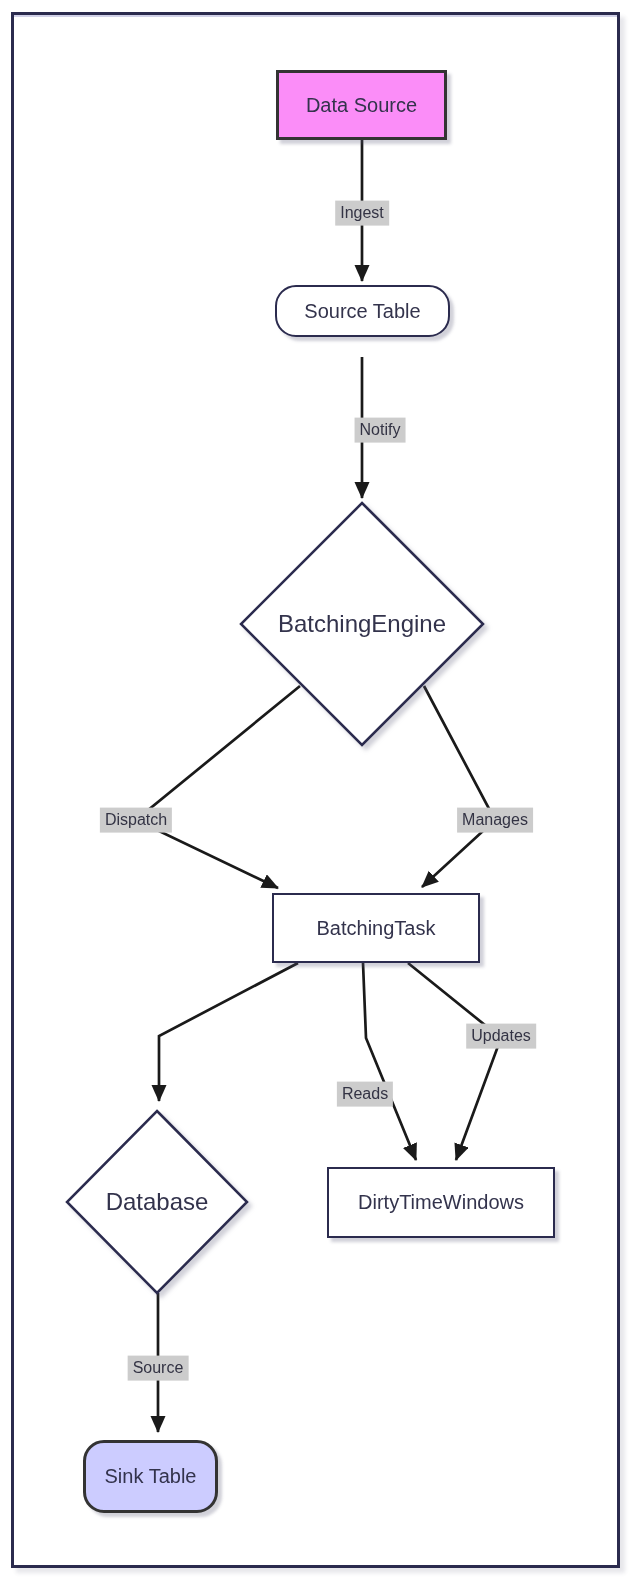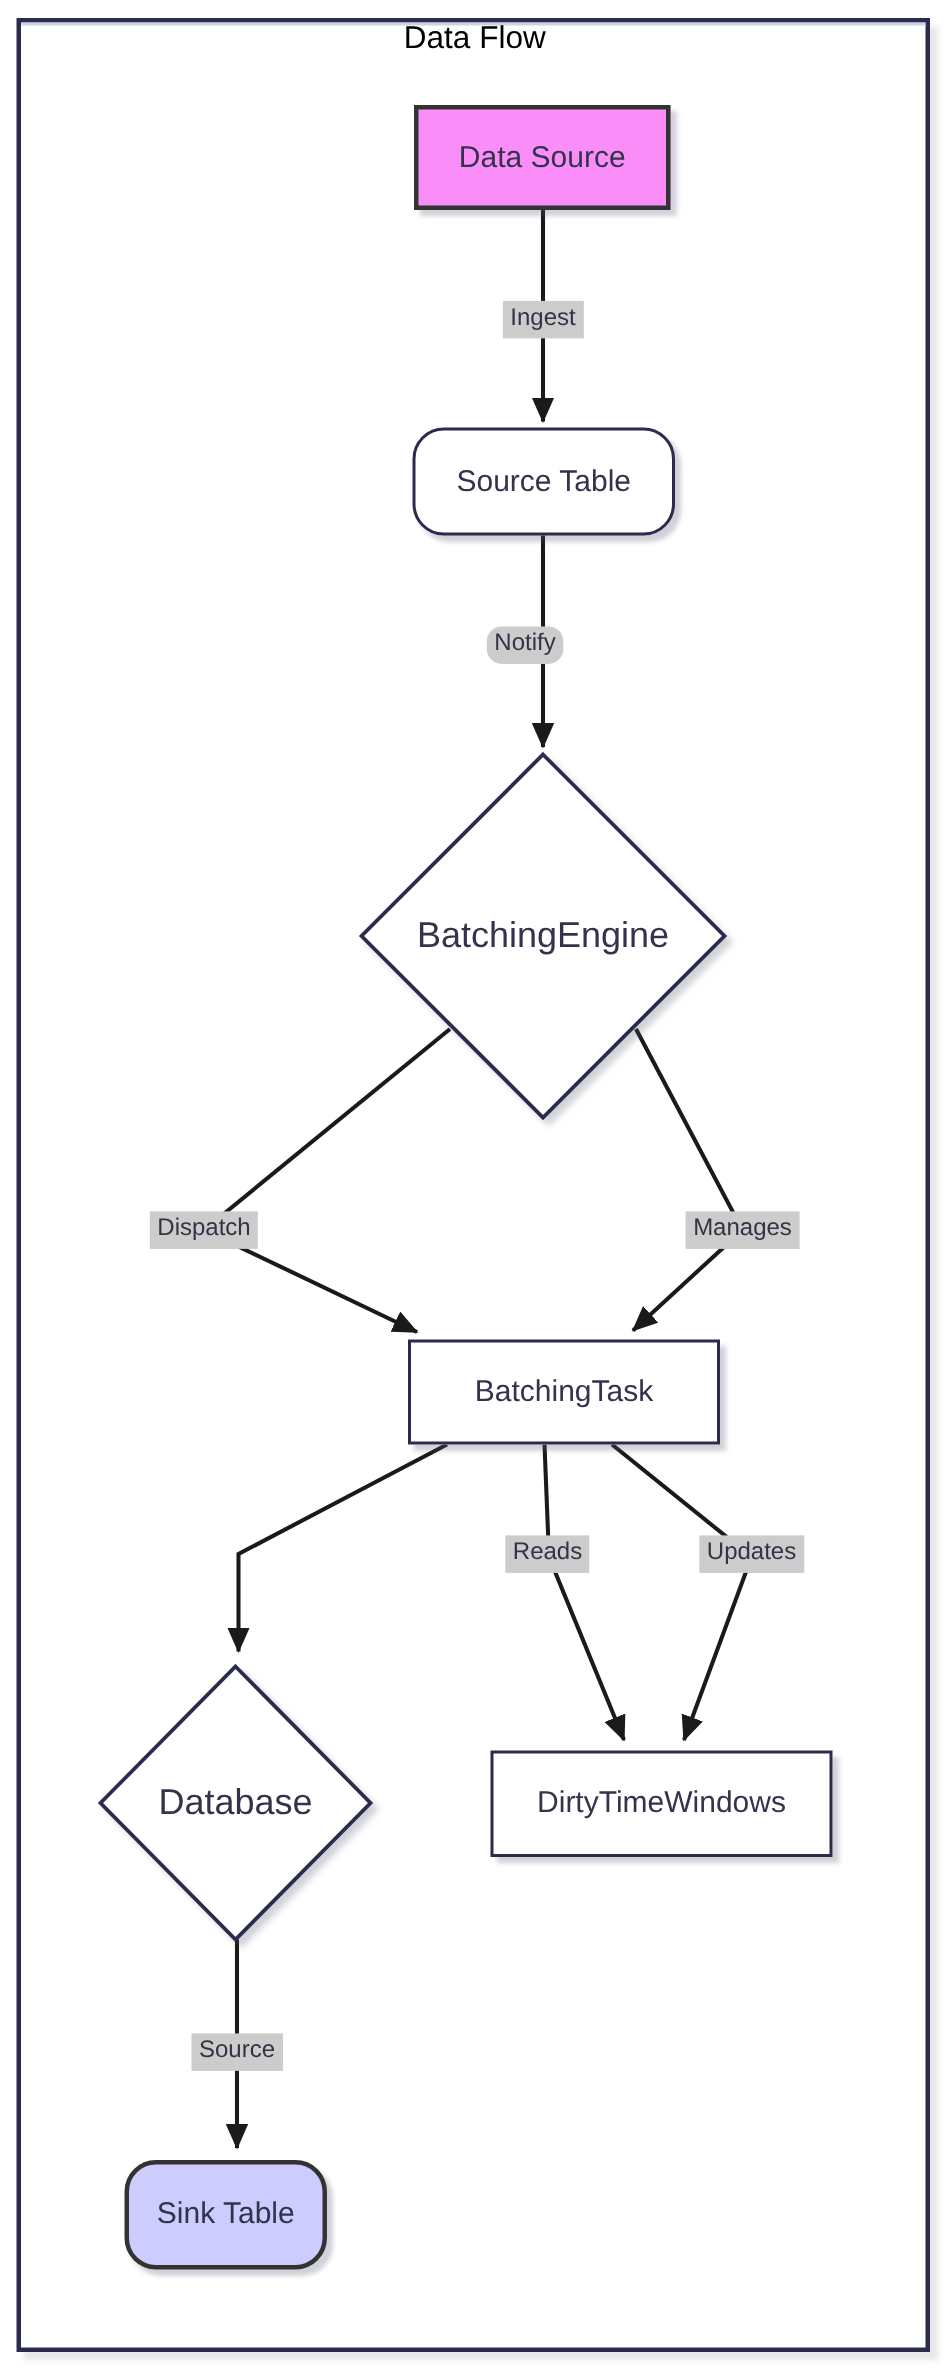--- a/index.html
+++ b/index.html
@@ -43,51 +43,50 @@
   }
   .node{
     position:absolute;box-sizing:border-box;display:flex;align-items:center;
     justify-content:center;font-size:20px;color:var(--node-text);
     background:var(--node-fill);border:2.5px solid var(--node-border);
     box-shadow:4px 4px 3px rgba(90,90,120,0.28);z-index:2;text-align:center;
   }
   .node.styled{border:3.5px solid var(--styled-border);}
   .node.rounded{border-radius:21px;}
   .node-data-source{left:276px;top:70px;width:171px;height:70px;background:var(--pink-fill);}
-  .node-source-table{left:275px;top:285px;width:175px;height:72px;}
+  .node-source-table{left:275px;top:285px;width:175px;height:52px;}
   .node-batching-task{left:272px;top:893px;width:208px;height:70px;}
   .node-dirty-time-windows{left:327px;top:1167px;width:228px;height:71px;}
   .node-sink-table{left:83px;top:1440px;width:135px;height:73px;background:var(--lavender-fill);}
   .diamond-label{
     position:absolute;transform:translate(-50%,-50%);font-size:24px;
     color:var(--node-text);z-index:2;white-space:nowrap;
   }
   .dl-engine{left:362px;top:624px;}
   .dl-database{left:157px;top:1202px;}
   .edge-label{
     position:absolute;transform:translate(-50%,-50%);
     background:var(--label-bg);color:var(--label-text);
     font-size:16px;line-height:1.3;padding:2px 5px;white-space:nowrap;z-index:2;
   }
   .el-ingest{left:362px;top:213px;}
-  .el-notify{left:350px;top:430px;border-radius:10px;}
+  .el-notify{left:380px;top:430px;}
   .el-dispatch{left:136px;top:820px;}
   .el-manages{left:495px;top:820px;}
   .el-execute-query{left:159px;top:1036px;}
-  .el-reads{left:365px;top:1036px;}
+  .el-reads{left:365px;top:1094px;}
   .el-updates{left:501px;top:1036px;}
   .el-upsert{left:158px;top:1368px;}
 </style>
 </head>
 <body>
 
 <div class="canvas">
 
   <div class="cluster"></div>
-  <div class="cluster-title">Data Flow</div>
 
   <svg class="wires" width="633" height="1582" viewBox="0 0 633 1582">
     <defs>
       <marker id="arrow" markerUnits="userSpaceOnUse" markerWidth="18" markerHeight="16" refX="16" refY="7.5" orient="auto">
         <path class="arrowhead" d="M0,0 L17,7.5 L0,15 Z"></path>
       </marker>
     </defs>
 
     <path class="edge" d="M362,140 L362,281" marker-end="url(#arrow)"></path>
     <path class="edge" d="M362,357 L362,498" marker-end="url(#arrow)"></path>

